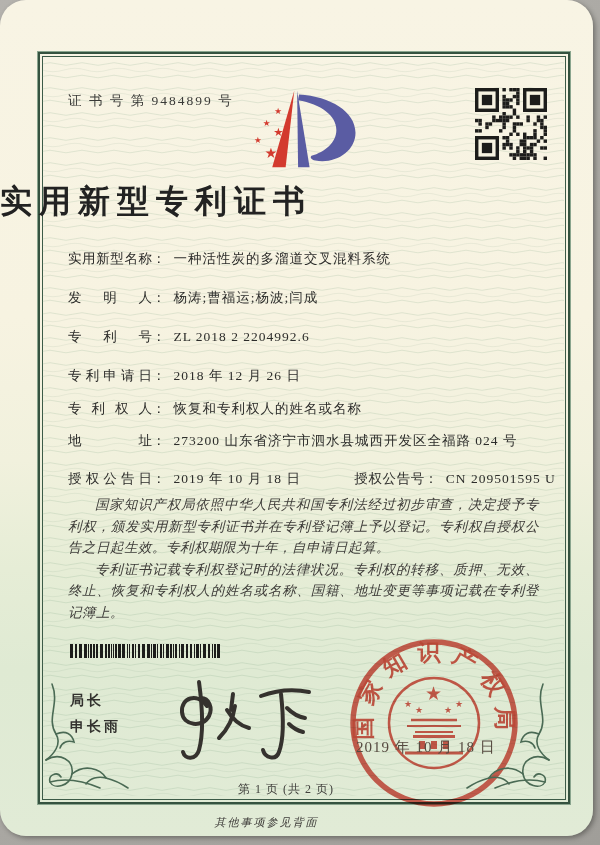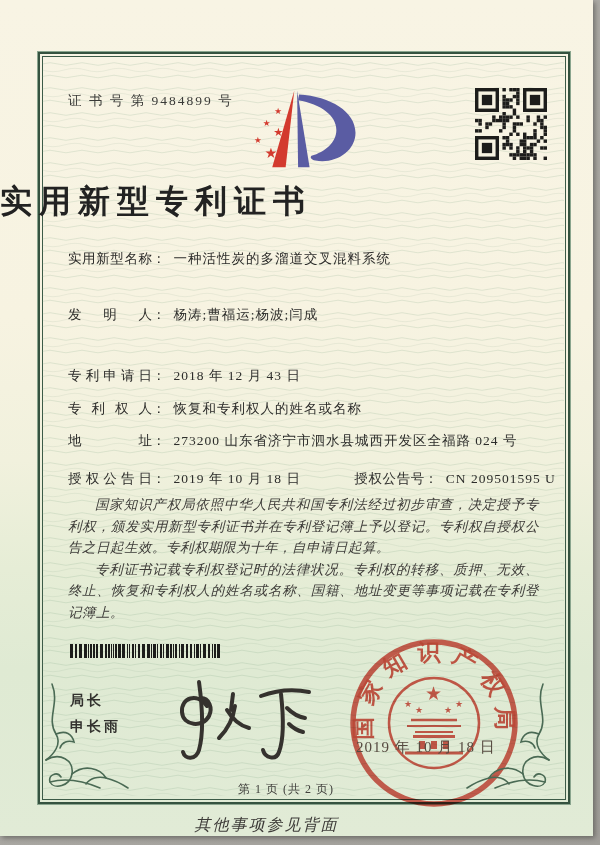--- a/index.html
+++ b/index.html
@@ -1,20 +1,20 @@
 <!DOCTYPE html>
 <html style="--seal-red: #cf3a2c; --border-green: #35523f; --logo-purple: #5a5ca3; --logo-red: #d33a2e; --paper-cream: #f7f3e1; --paper-green: #dfead3;"><head>
 <meta charset="utf-8">
 <style>
   html,body{margin:0;padding:0;background:#9d9c97;}
   .photo{position:relative;width:600px;height:845px;overflow:hidden;
          background:linear-gradient(135deg,#b5b3ae,#a09e99);font-family:"Liberation Serif",serif;}
   .paper{position:absolute;left:0;top:0;right:7px;bottom:9px;
          background:linear-gradient(180deg,#f8f4e4 0%,#f7f3e1 38%,#f1f1dd 55%,#e6edd6 68%,#dfead3 80%,#e1ebd6 100%);
-         box-shadow:2px 2px 5px rgba(40,40,35,.45);}
+         box-shadow:2px 2px 5px rgba(40,40,35,.45);border-radius:26px;}
   .frame{position:absolute;left:38px;top:52px;width:528px;height:748px;
          border:2px solid var(--border-green,#35523f);box-shadow:0 0 0 1px #8aa58e;}
   .frame-inner{position:absolute;inset:2px;border:1px solid #3c5a47;}
   .guilloche{position:absolute;left:2px;top:2px;}
   .cert-no{position:absolute;left:68px;top:92px;font-size:13.5px;letter-spacing:2px;color:#3a3a38;}
   .logo{position:absolute;left:233px;top:84px;}
   .qr{position:absolute;left:475px;top:88px;}
   .title{position:absolute;left:0;right:0;top:180px;font-size:32px;
          font-weight:700;letter-spacing:7px;color:#222;}
   .row{position:absolute;left:68px;right:56px;font-size:13.5px;color:#2d2d2b;white-space:nowrap;}
@@ -28,21 +28,21 @@
   .body-text p{margin:0;text-indent:2em;text-align:justify;}
   .barcode{position:absolute;left:70px;top:644px;}
   .director{position:absolute;left:70px;top:692px;font-family:"Liberation Sans",sans-serif;
             font-size:14px;font-weight:700;color:#33322f;letter-spacing:3px;}
   .director div{margin-bottom:8px;}
   .signature{position:absolute;left:168px;top:676px;}
   .seal{position:absolute;left:347px;top:636px;mix-blend-mode:multiply;opacity:.9;}
   .seal-date{position:absolute;left:356px;top:738px;font-size:15px;color:#564a40;letter-spacing:1px;
              white-space:nowrap;}
   .page-info{position:absolute;left:238px;top:781px;font-size:12px;color:#41403d;letter-spacing:1px;text-align:right;}
-  .footer-note{position:absolute;left:0;right:60px;top:815px;text-align:center;font-size:16px;
+  .footer-note{position:absolute;left:0;right:60px;top:815px;text-align:center;font-size:11px;
                font-style:italic;color:#3d3b38;letter-spacing:2px;}
   .flourish{position:absolute;}
   .flourish.bl{left:42px;bottom:46px;}
   .flourish.br{right:40px;bottom:46px;transform:scaleX(-1);}
 </style>
 </head>
 <body>
 
 <div class="photo">
   <div class="paper">
@@ -189,25 +189,28 @@
         <rect x="0" y="49" width="24.5" height="24.5" fill="#1d1d1b"></rect>
         <rect x="3.5" y="52.5" width="17.5" height="17.5" fill="#f7f3e1"></rect>
         <rect x="7" y="56" width="10.5" height="10.5" fill="#1d1d1b"></rect>
       </svg>
 
     <div class="title">实用新型专利证书</div>
 
     <div class="row" style="top:250px">
       <span class="flabel">实用新型名称</span><span class="colon">：</span><span class="fvalue">一种活性炭的多溜道交叉混料系统</span>
     </div>
-    <div class="row" style="top:306px">
+    <div class="row" style="top:289px">
       <span class="flabel">发明人</span><span class="colon">：</span><span class="fvalue">杨涛;曹福运;杨波;闫成</span>
     </div>
+    <div class="row" style="top:328px">
+      <span class="flabel">专利号</span><span class="colon">：</span><span class="fvalue">ZL 2018 2 2204992.6</span>
+    </div>
     <div class="row" style="top:367px">
-      <span class="flabel">专利申请日</span><span class="colon">：</span><span class="fvalue">2018 年 12 月 43 日</span>
+      <span class="flabel">专利申请日</span><span class="colon">：</span><span class="fvalue">2018 年 12 月 26 日</span>
     </div>
     <div class="row" style="top:400px">
       <span class="flabel">专利权人</span><span class="colon">：</span><span class="fvalue">恢复和专利权人的姓名或名称</span>
     </div>
     <div class="row" style="top:432px">
       <span class="flabel">地址</span><span class="colon">：</span><span class="fvalue">273200 山东省济宁市泗水县城西开发区全福路 024 号</span>
     </div>
     <div class="row" style="top:470px">
       <span>
         <span class="flabel">授权公告日</span><span class="colon">：</span><span class="fvalue">2019 年 10 月 18 日</span>

